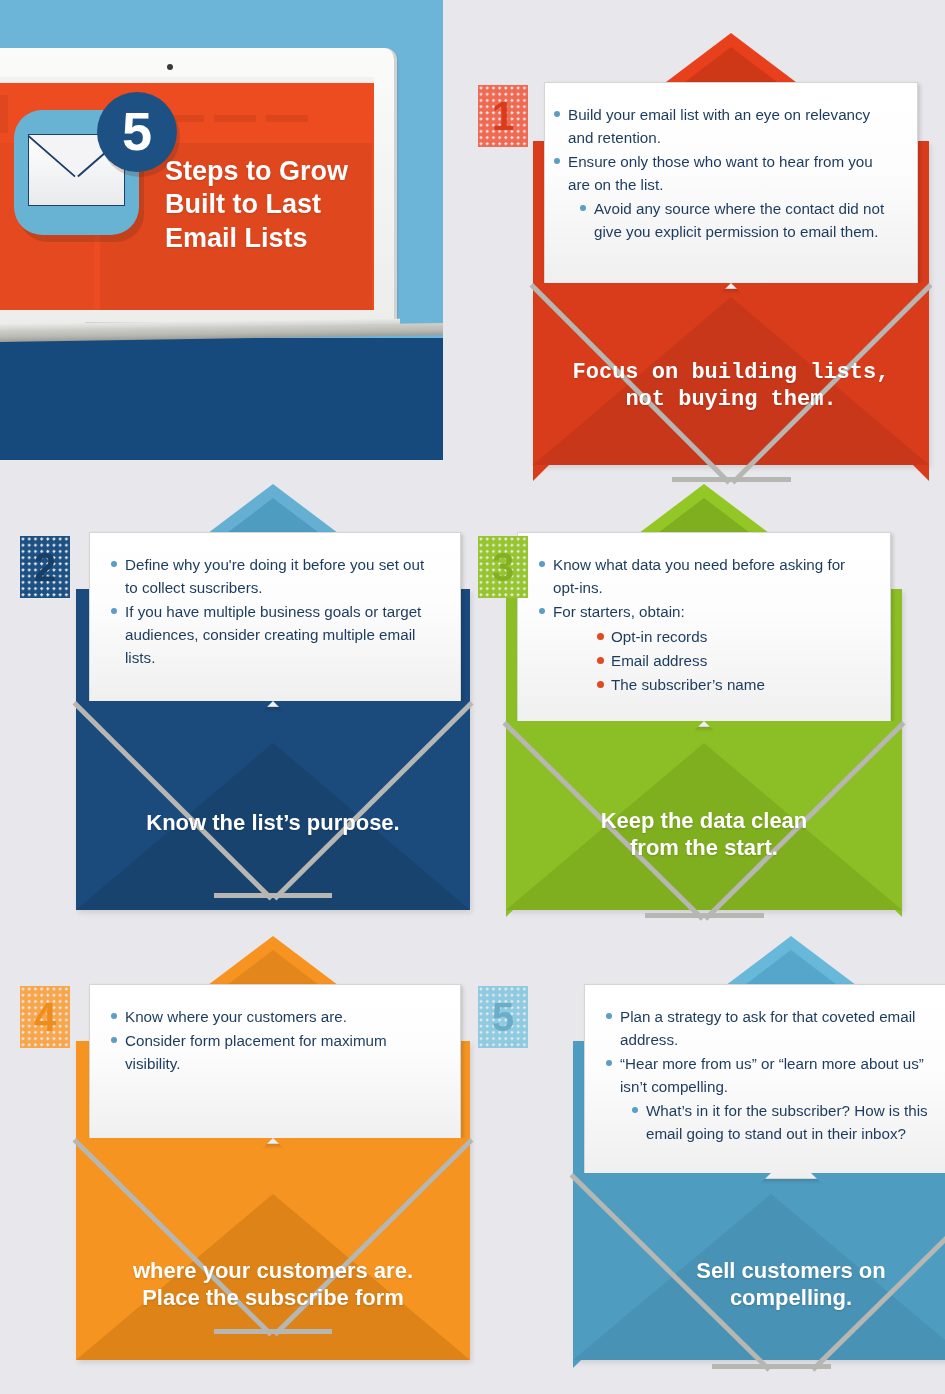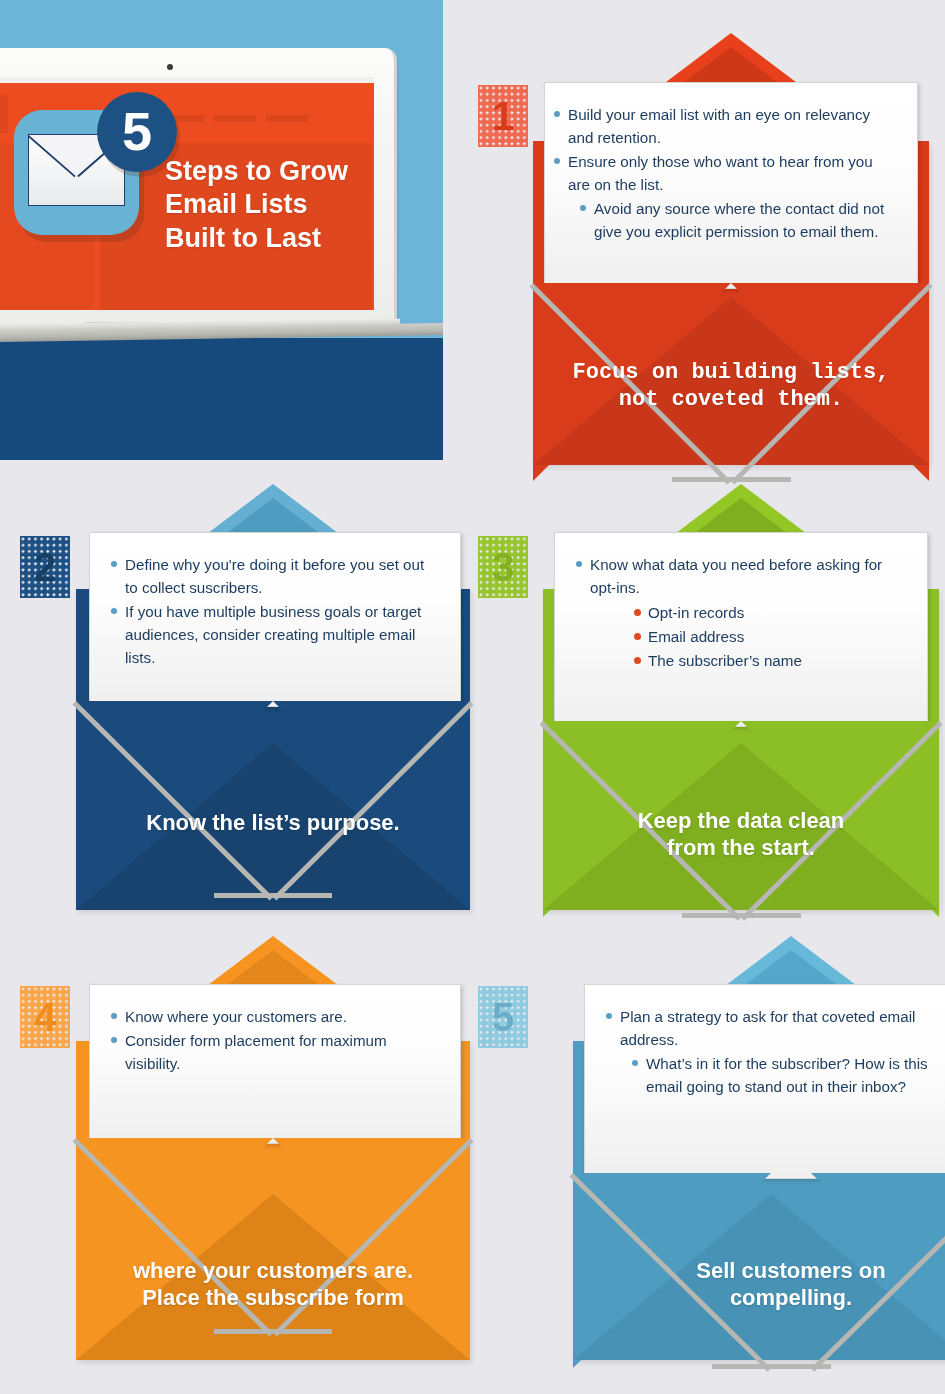--- a/index.html
+++ b/index.html
@@ -183,22 +183,22 @@
         <div class="mail-fold"></div>
       </div>
     </div>
 
     <div class="badge5">
       <span>5</span>
     </div>
 
     <div class="hero-title">
       <div>Steps to Grow</div>
+      <div>Built to Last</div>
       <div>Email Lists</div>
-      <div>Built to Last</div>
     </div>
   </div>
 
   <div id="envelopes">
       <div class="env" style="left: 533px; top: 33px; width: 396px; height: 432px;">
         <div class="env-flapback" style="border-left: 106px solid transparent; border-right: 106px solid transparent; border-bottom: 80px solid rgb(232, 64, 28); z-index: 1;"></div>
         <div class="env-flapback-in" style="border-left: 87px solid transparent; border-right: 87px solid transparent; border-bottom: 66px solid rgb(207, 56, 23); z-index: 2;"></div>
         <div class="env-body" style="top: 108px; width: 396px; height: 324px; background: rgb(217, 60, 26); z-index: 3;"></div>
         <div class="card" style="left: 11px; top: 49px; width: 374px; height: 207px; padding-left: 8px;">
           <ul>
@@ -208,21 +208,21 @@
           </ul>
         </div>
         <div style="position: absolute; left: 0px; top: 250px; width: 0px; height: 0px; z-index: 6; border-left: 198px solid rgb(217, 60, 26); border-bottom: 198px solid transparent;"></div>
         <div style="position: absolute; right: 0px; top: 250px; width: 0px; height: 0px; z-index: 6; border-right: 198px solid rgb(217, 60, 26); border-bottom: 198px solid transparent;"></div>
         <div style="position: absolute; left: 0px; top: 250px; width: 280px; height: 5px; background: rgb(182, 182, 178); z-index: 7; transform-origin: left top; transform: rotate(45deg);"></div>
         <div style="position: absolute; right: 0px; top: 250px; width: 280px; height: 5px; background: rgb(182, 182, 178); z-index: 7; transform-origin: right top; transform: rotate(-45deg);"></div>
         <div style="position: absolute; left: 0px; bottom: 0px; width: 0px; height: 0px; z-index: 6; border-left: 198px solid transparent; border-right: 198px solid transparent; border-bottom: 168px solid rgb(201, 55, 26);"></div>
         <div style="position: absolute; left: 139px; top: 444px; width: 119px; height: 5px; background: rgb(182, 182, 178); z-index: 7;"></div>
         <div class="tagline" style="top: 327px; font-family: Liberation Mono, monospace;">
           <div>Focus on building lists,</div>
-          <div>not coveted them.</div>
+          <div>not buying them.</div>
         </div>
       </div>
       <div class="stamp" style="left: 478px; top: 85px; background: rgb(240, 106, 82); color: rgb(232, 232, 236);">
         <span class="num" style="color: rgb(217, 60, 26);">1</span>
       </div>
       <div class="env" style="left: 76px; top: 484px; width: 394px; height: 426px;">
         <div class="env-flapback" style="border-left: 102px solid transparent; border-right: 102px solid transparent; border-bottom: 77px solid rgb(101, 176, 210); z-index: 1;"></div>
         <div class="env-flapback-in" style="border-left: 83px solid transparent; border-right: 83px solid transparent; border-bottom: 63px solid rgb(78, 156, 192); z-index: 2;"></div>
         <div class="env-body" style="top: 105px; width: 394px; height: 321px; background: rgb(27, 74, 125); z-index: 3;"></div>
         <div class="card" style="left: 13px; top: 48px; width: 372px; height: 175px;">
@@ -237,27 +237,28 @@
         <div style="position: absolute; right: 0px; top: 217px; width: 278px; height: 5px; background: rgb(182, 182, 178); z-index: 7; transform-origin: right top; transform: rotate(-44.8542deg);"></div>
         <div style="position: absolute; left: 0px; bottom: 0px; width: 0px; height: 0px; z-index: 6; border-left: 197px solid transparent; border-right: 197px solid transparent; border-bottom: 167px solid rgb(24, 67, 111);"></div>
         <div style="position: absolute; left: 138px; top: 409px; width: 118px; height: 5px; background: rgb(182, 182, 178); z-index: 7;"></div>
         <div class="tagline" style="top: 326px;">
           <div>Know the list’s purpose.</div>
         </div>
       </div>
       <div class="stamp" style="left: 20px; top: 536px; background: rgb(29, 81, 131); color: rgb(232, 232, 236);">
         <span class="num" style="color: rgb(23, 63, 102);">2</span>
       </div>
-      <div class="env" style="left: 543px; top: 484px; width: 396px; height: 426px;">
+      <div class="env" style="left: 506px; top: 484px; width: 396px; height: 426px;">
         <div class="env-flapback" style="border-left: 102px solid transparent; border-right: 102px solid transparent; border-bottom: 77px solid rgb(147, 199, 37); z-index: 1;"></div>
         <div class="env-flapback-in" style="border-left: 83px solid transparent; border-right: 83px solid transparent; border-bottom: 63px solid rgb(127, 174, 31); z-index: 2;"></div>
         <div class="env-body" style="top: 105px; width: 396px; height: 321px; background: rgb(140, 191, 38); z-index: 3;"></div>
         <div class="card" style="left: 11px; top: 48px; width: 374px; height: 195px;">
           <ul>
             <li>Know what data you need before asking for opt-ins.</li>
+            <li>For starters, obtain:</li>
           </ul>
           <ul class="sub">
             <li>Opt-in records</li>
             <li>Email address</li>
             <li>The subscriber’s name</li>
           </ul>
         </div>
         <div style="position: absolute; left: 0px; top: 237px; width: 0px; height: 0px; z-index: 6; border-left: 198px solid rgb(140, 191, 38); border-bottom: 196px solid transparent;"></div>
         <div style="position: absolute; right: 0px; top: 237px; width: 0px; height: 0px; z-index: 6; border-right: 198px solid rgb(140, 191, 38); border-bottom: 196px solid transparent;"></div>
         <div style="position: absolute; left: 0px; top: 237px; width: 279px; height: 5px; background: rgb(182, 182, 178); z-index: 7; transform-origin: left top; transform: rotate(44.7092deg);"></div>
@@ -296,20 +297,21 @@
       <div class="stamp" style="left: 20px; top: 986px; background: rgb(249, 166, 74); color: rgb(232, 232, 236);">
         <span class="num" style="color: rgb(239, 140, 28);">4</span>
       </div>
       <div class="env" style="left: 533px; top: 936px; width: 436px; height: 424px; margin-left: 40px;">
         <div class="env-flapback" style="border-left: 102px solid transparent; border-right: 102px solid transparent; border-bottom: 77px solid rgb(104, 184, 218); z-index: 1;"></div>
         <div class="env-flapback-in" style="border-left: 83px solid transparent; border-right: 83px solid transparent; border-bottom: 63px solid rgb(85, 166, 202); z-index: 2;"></div>
         <div class="env-body" style="top: 105px; width: 396px; height: 319px; background: rgb(78, 156, 192); z-index: 3;"></div>
         <div class="card" style="left: 11px; top: 48px; width: 374px; height: 195px;">
           <ul>
             <li>Plan a strategy to ask for that coveted email address.</li>
+            <li>“Hear more from us” or “learn more about us” isn’t compelling.</li>
             <li class="indent">What’s in it for the subscriber? How is this email going to stand out in their inbox?</li>
           </ul>
         </div>
         <div style="position: absolute; left: 0px; top: 237px; width: 0px; height: 0px; z-index: 6; border-left: 198px solid rgb(78, 156, 192); border-bottom: 195px solid transparent;"></div>
         <div style="position: absolute; right: 0px; top: 237px; width: 0px; height: 0px; z-index: 6; border-right: 198px solid rgb(78, 156, 192); border-bottom: 195px solid transparent;"></div>
         <div style="position: absolute; left: 0px; top: 237px; width: 278px; height: 5px; background: rgb(182, 182, 178); z-index: 7; transform-origin: left top; transform: rotate(44.5626deg);"></div>
         <div style="position: absolute; right: 0px; top: 237px; width: 278px; height: 5px; background: rgb(182, 182, 178); z-index: 7; transform-origin: right top; transform: rotate(-44.5626deg);"></div>
         <div style="position: absolute; left: 0px; bottom: 0px; width: 0px; height: 0px; z-index: 6; border-left: 198px solid transparent; border-right: 198px solid transparent; border-bottom: 166px solid rgb(72, 146, 181);"></div>
         <div style="position: absolute; left: 139px; top: 428px; width: 119px; height: 5px; background: rgb(182, 182, 178); z-index: 7;"></div>
         <div class="tagline" style="top: 322px;">

